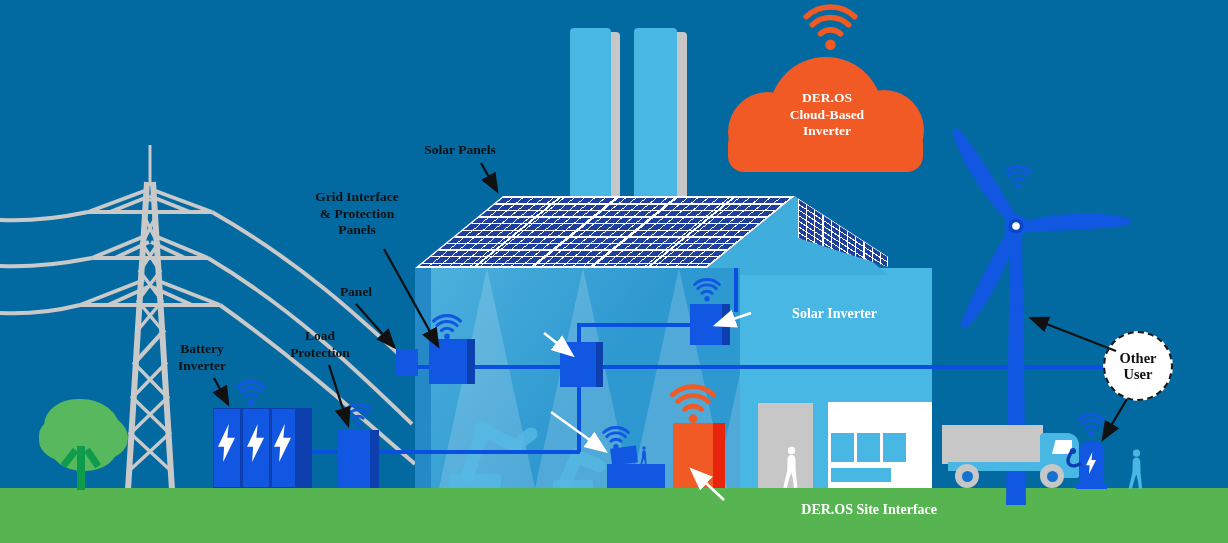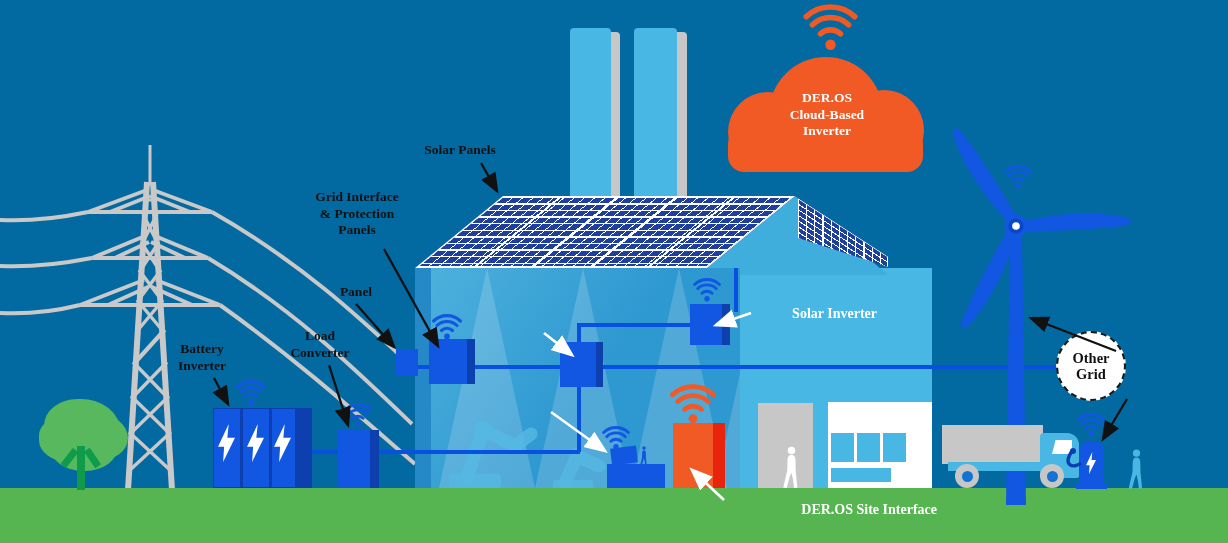--- a/index.html
+++ b/index.html
@@ -57,21 +57,21 @@
   
   .cloud-part{background:var(--orange);border-radius:50%;z-index:2;}
   #cloud-body{left:728px;top:128px;width:195px;height:44px;background:var(--orange);border-radius:16px;z-index:2;}
   #cloud-text{left:748px;top:90px;width:158px;text-align:center;color:#fff;font-weight:700;
      font-size:13.5px;line-height:16.5px;z-index:5;}
 
   
   .lbl{font-weight:700;font-size:13.5px;line-height:16.5px;color:#111;text-align:center;z-index:7;}
   .lbl.white{color:#fff;}
   #lbl-solar-inverter,#lbl-site-controller{text-align:right;font-size:14px;}
-  #other-ders{left:1056px;top:331px;width:66px;height:66px;background:#fff;border:2.2px dashed #1a1a1a;
+  #other-ders{left:1103px;top:331px;width:66px;height:66px;background:#fff;border:2.2px dashed #1a1a1a;
      border-radius:50%;z-index:6;display:flex;flex-direction:column;align-items:center;justify-content:center;
      font-weight:700;font-size:14.5px;line-height:16.5px;color:#111;}
 
   
   #truck-box{left:942px;top:425px;width:101px;height:39px;background:var(--gray);z-index:4;}
   #truck-chassis{left:948px;top:462px;width:92px;height:9px;background:var(--annex);z-index:4;}
   #truck-cab{left:1040px;top:433px;width:39px;height:45px;background:var(--annex);
      border-radius:4px 12px 2px 2px;z-index:4;}
   #truck-window{left:1052px;top:440px;width:20px;height:14px;background:#fff;
      clip-path:polygon(18% 0,100% 0,100% 100%,0 100%);z-index:5;}
@@ -303,26 +303,26 @@
 
   <div class="abs lbl" style="left:405px;top:142px;width:110px">Solar Panels</div>
   <div class="abs lbl" style="left:297px;top:189px;width:120px">
     <div>Grid Interface</div>
     <div>&amp; Protection</div>
     <div>Panels</div>
   </div>
   <div class="abs lbl" style="left:331px;top:284px;width:50px">Panel</div>
   <div class="abs lbl" style="left:270px;top:328px;width:100px">
     <div>Load</div>
-    <div>Converter</div>
+    <div>Protection</div>
   </div>
   <div class="abs lbl" style="left:152px;top:341px;width:100px">
     <div>Battery</div>
     <div>Inverter</div>
   </div>
   <div class="abs lbl white" id="lbl-solar-inverter" style="left:757px;top:306px;width:120px">Solar Inverter</div>
   <div class="abs lbl white" id="lbl-site-controller" style="left:727px;top:502px;width:210px">DER.OS Site Interface</div>
   <div class="abs" id="other-ders">
     <div>Other</div>
-    <div>Grid</div>
+    <div>User</div>
   </div>
 
 </div>
 
 </body></html>

